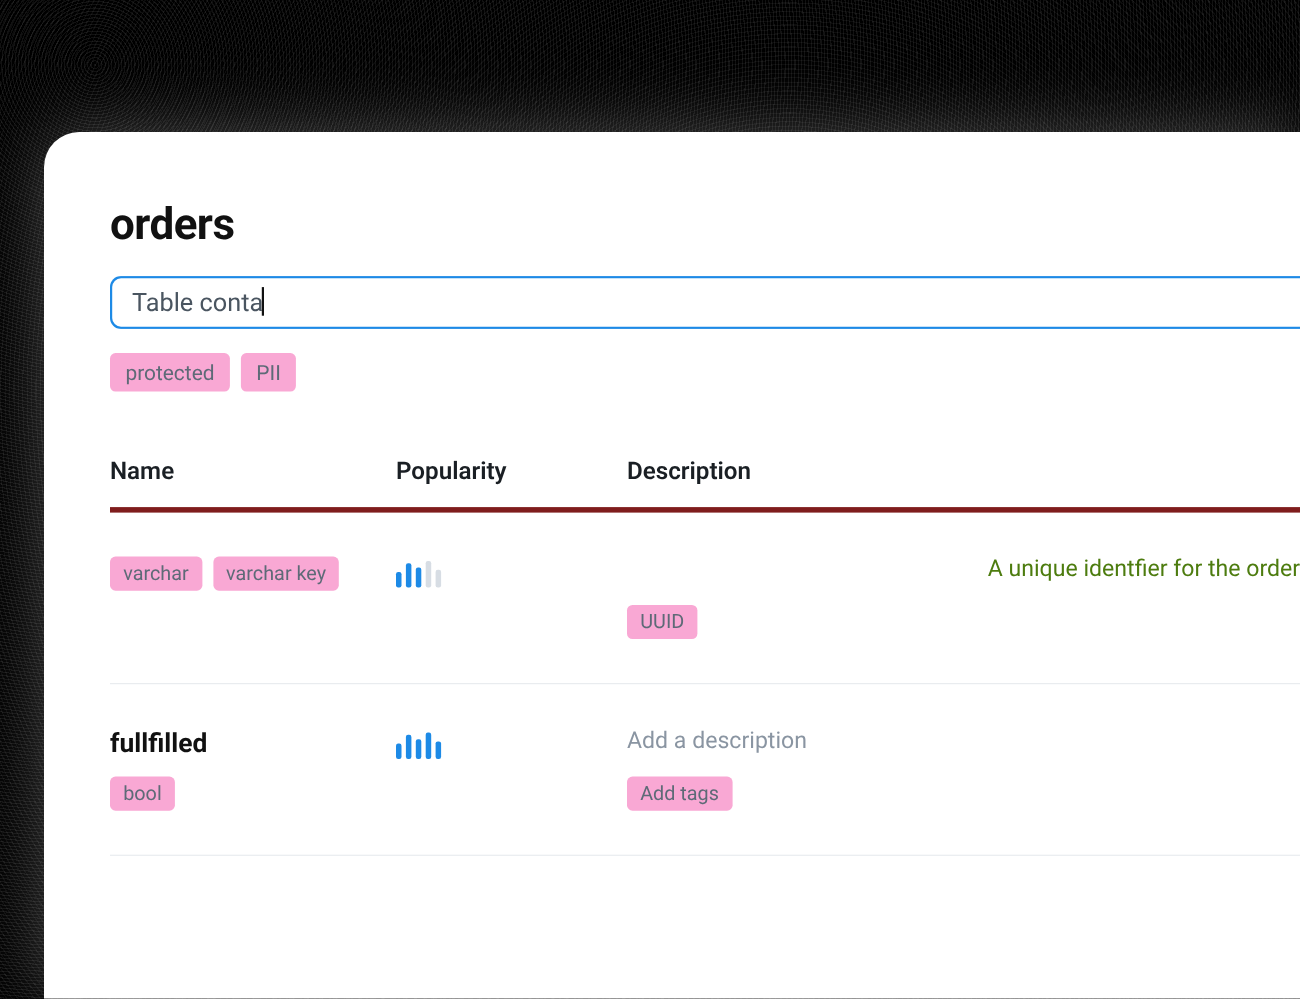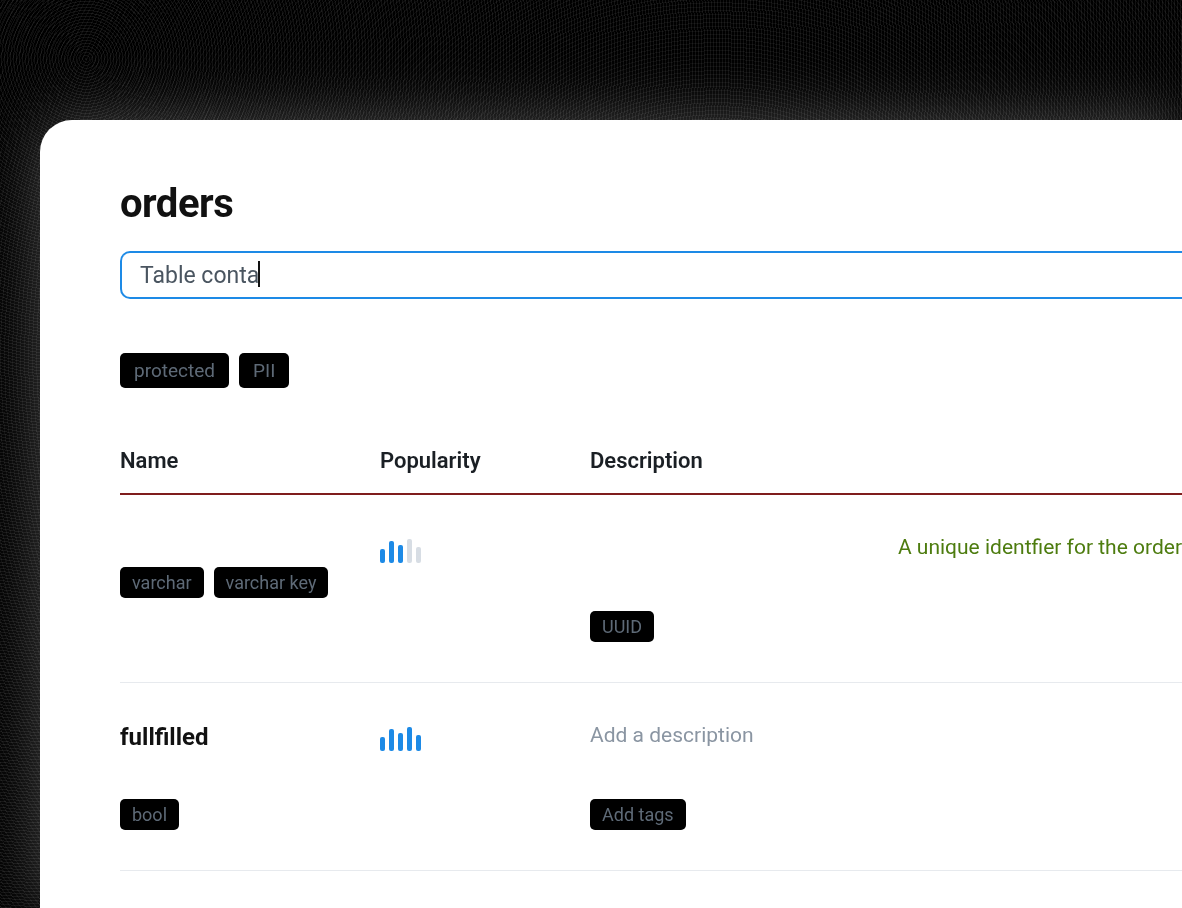--- a/index.html
+++ b/index.html
@@ -28,21 +28,21 @@
   }
   .panel {
     position: relative;
     width: 100%;
     height: 100%;
     background: #fff;
     border-radius: 32px 0 0 0;
     overflow: hidden;
   }
   .content {
-    padding: 60px 0 0 80px;
+    padding: 60px 0 0 60px;
   }
   .title {
     font-size: 40px;
     font-weight: 700;
     color: #111;
     letter-spacing: -0.5px;
     margin-bottom: 24px;
   }
   .search-field {
     border: 2px solid #1d8ae6;
@@ -68,38 +68,37 @@
     margin-left: -1px;
     position: relative;
     top: -1px;
   }
   .tag-row {
     display: flex;
     gap: 10px;
     margin-bottom: 60px;
   }
   .tag {
-    background: #000000;
+    background: #f9a8d4;
     color: #5e6a77;
     font-size: 19px;
     padding: 6px 14px;
     border-radius: 5px;
     display: inline-flex;
     align-items: center;
-    margin-top: 32px;
   }
   .tag-small {
     font-size: 18px;
     padding: 5px 12px;
   }
   .columns-header {
     display: grid;
     grid-template-columns: 260px 210px 1fr;
     padding-bottom: 20px;
-    border-bottom: 2px solid #7f1d1d;
+    border-bottom: 5px solid #7f1d1d;
     margin-right: 0;
   }
   .col-h {
     font-size: 22px;
     font-weight: 600;
     color: #1a1f24;
   }
   .field-row {
     display: grid;
     grid-template-columns: 260px 210px 1fr;

